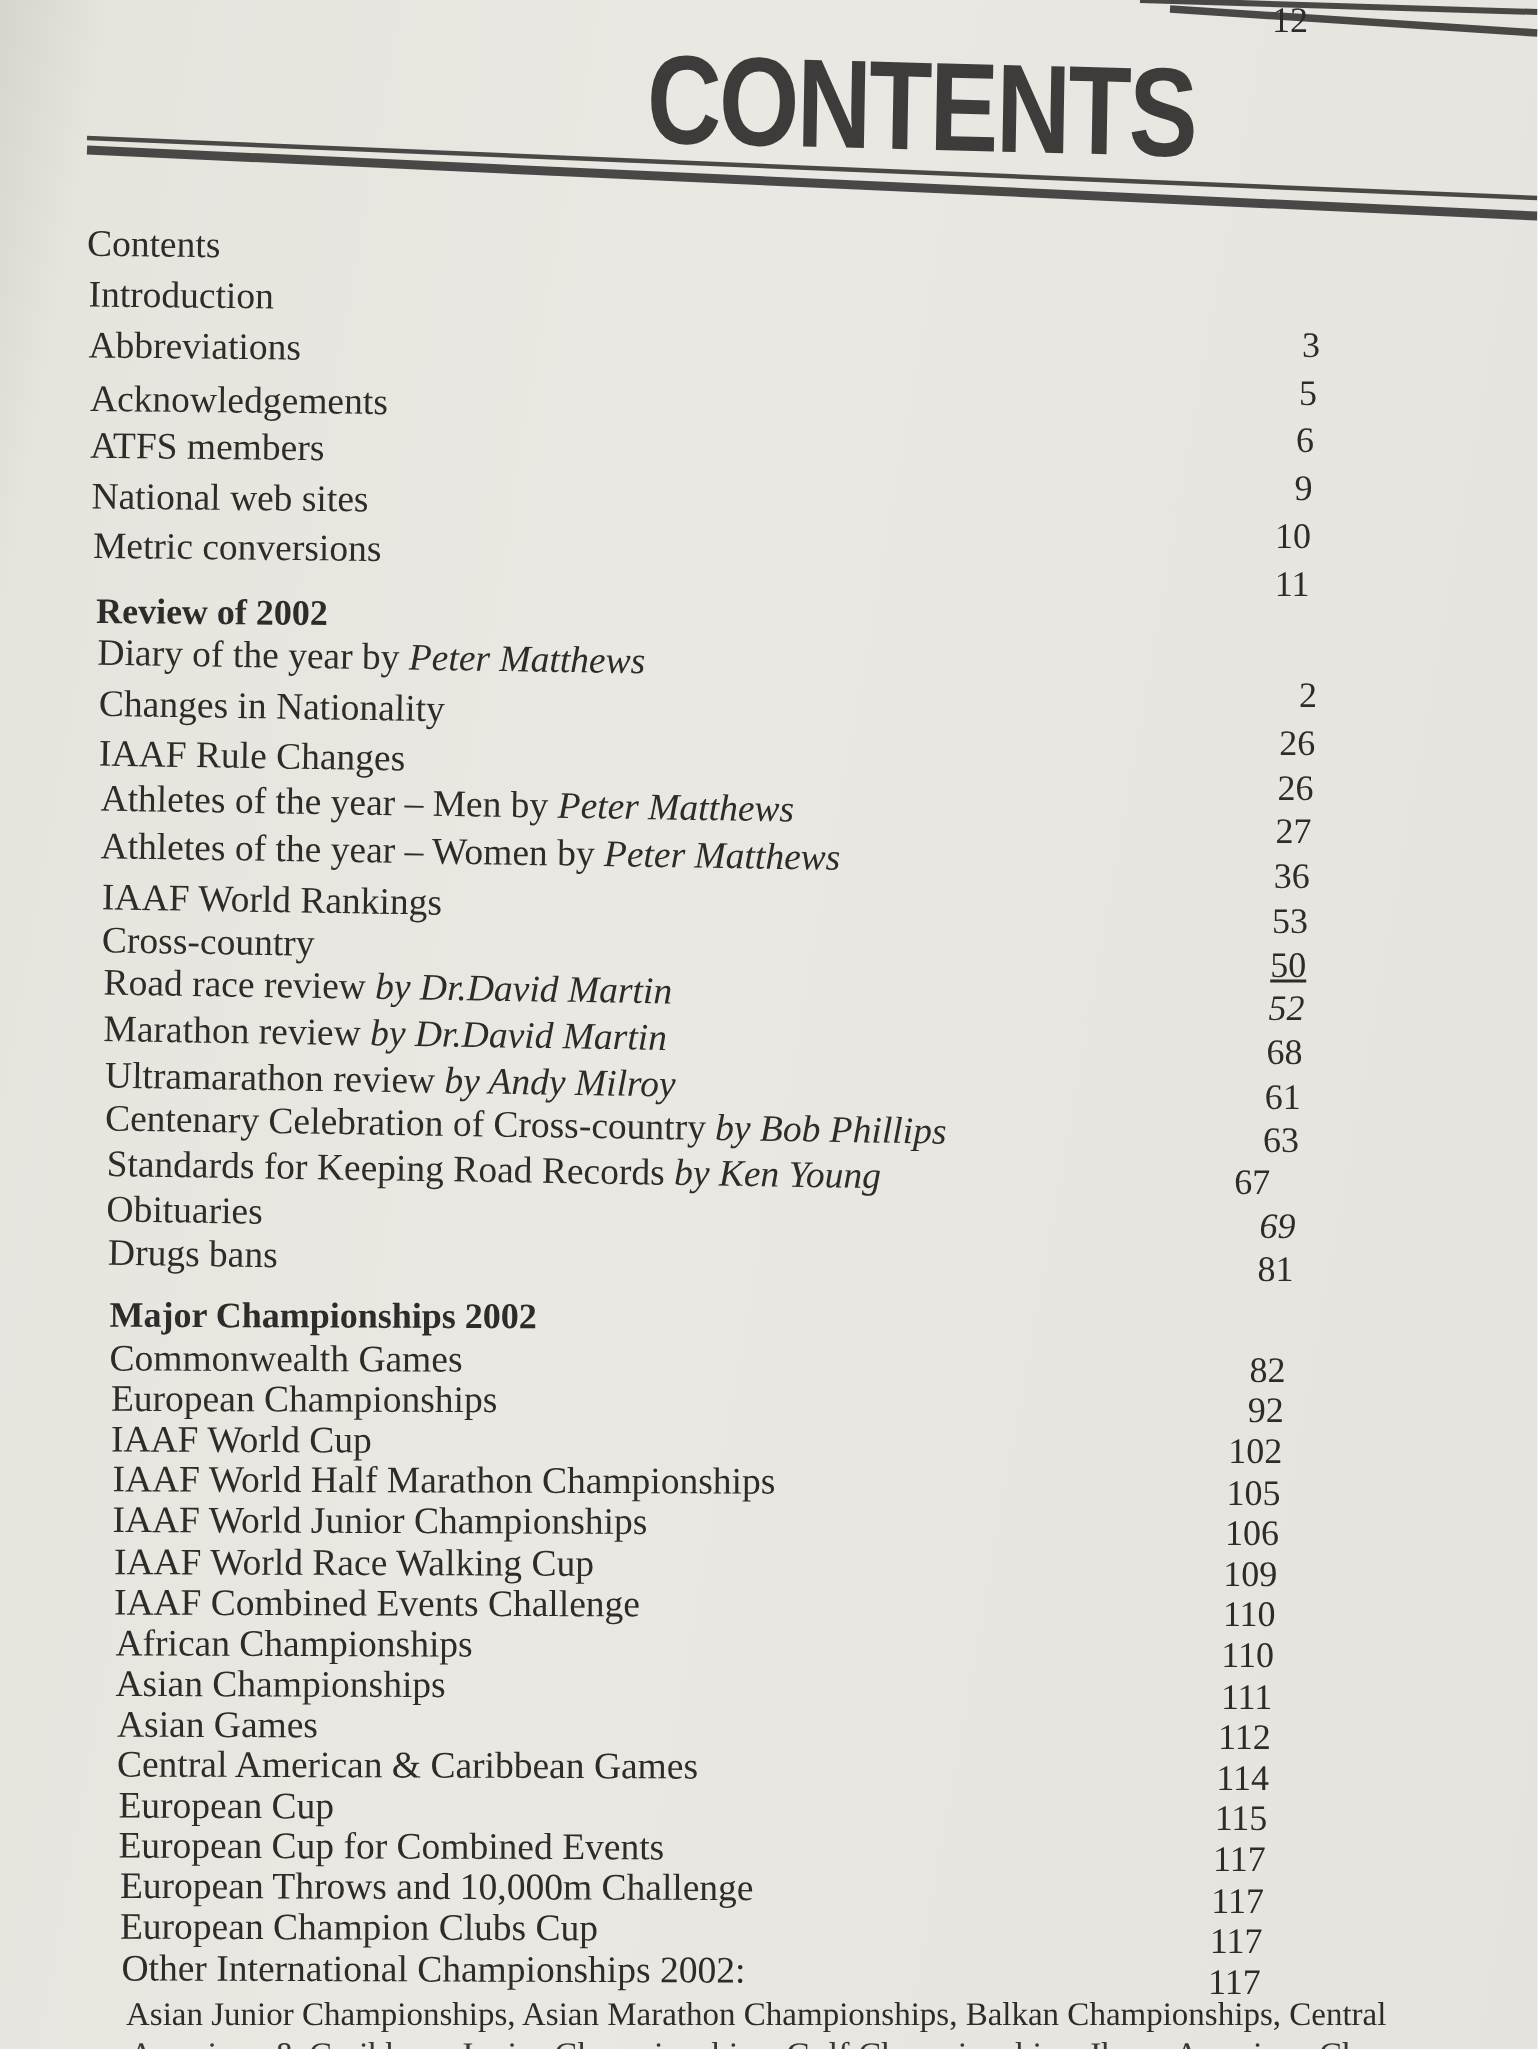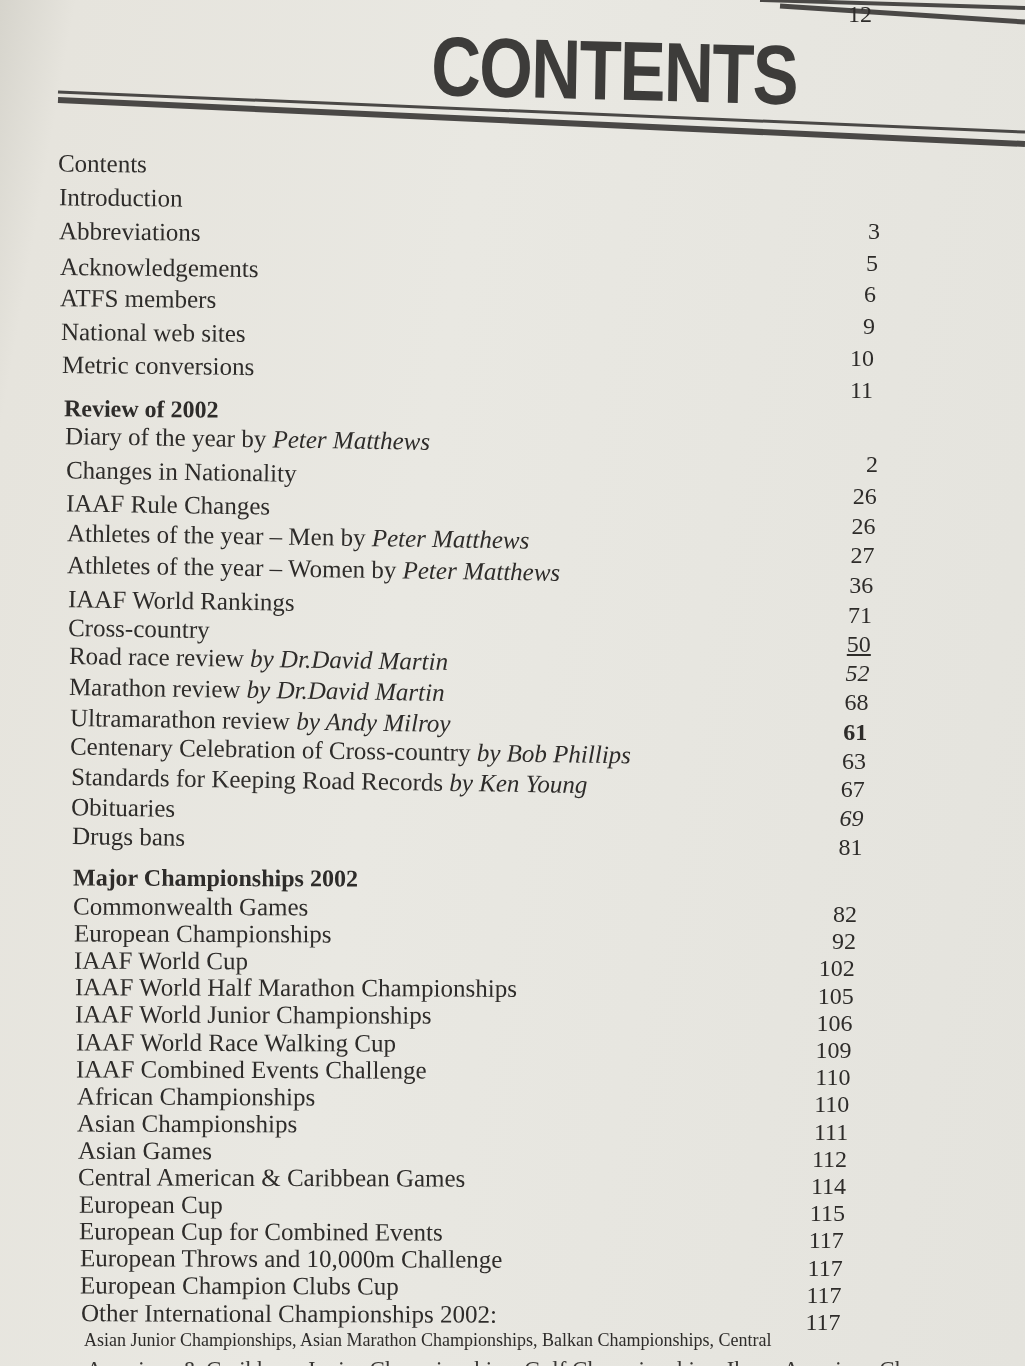--- a/index.html
+++ b/index.html
@@ -13,21 +13,21 @@
     position:absolute; left:432px; top:24px;
     font-family: "Liberation Sans", "DejaVu Sans", sans-serif;
     font-weight:bold; font-size:84px; letter-spacing:-2px;
     color:#3d3c3a; transform: scaleX(0.82) rotate(1.2deg); transform-origin:left top;
     line-height:1;
   }
   .entry { position:absolute; font-size:25px; line-height:28px; white-space:nowrap; }
   .entry.head { font-weight:bold; font-size:24px; }
   .entry i { font-style:italic; }
   .num { position:absolute; font-size:24px; line-height:28px; text-align:right; width:60px; }
-  .cont { position:absolute; font-size:18px; white-space:nowrap; left:84px; top:1330px; }
+  .cont { position:absolute; font-size:22px; white-space:nowrap; left:84px; top:1330px; }
   .cont2 { position:absolute; font-size:23px; white-space:nowrap; left:86px; top:1357px; color:#3a3835; }
 </style>
 </head>
 <body>
 
 <svg class="decor" style="position:absolute;left:0;top:0" width="1025" height="30">
   <line x1="760" y1="0" x2="1025" y2="8" stroke="#4a4846" stroke-width="4"></line>
   <line x1="780" y1="6" x2="1025" y2="22" stroke="#4a4846" stroke-width="5"></line>
 </svg>
 
@@ -58,33 +58,33 @@
     <div class="num" style="left: 818px; top: 450px;">2</div>
     <div class="entry" style="left: 65.5px; top: 458px; transform: rotate(0.9deg);"><span>Changes in Nationality</span></div>
     <div class="num" style="left: 816.8px; top: 482px;">26</div>
     <div class="entry" style="left: 66px; top: 491px; transform: rotate(0.9deg);"><span>IAAF Rule Changes</span></div>
     <div class="num" style="left: 815.6px; top: 512px;">26</div>
     <div class="entry" style="left: 66.5px; top: 523px; transform: rotate(0.9deg);"><span>Athletes of the year – Men by </span><i>Peter Matthews</i></div>
     <div class="num" style="left: 814.4px; top: 541px;">27</div>
     <div class="entry" style="left: 67px; top: 555px; transform: rotate(0.9deg);"><span>Athletes of the year – Women by </span><i>Peter Matthews</i></div>
     <div class="num" style="left: 813.2px; top: 571px;">36</div>
     <div class="entry" style="left: 67.5px; top: 587px; transform: rotate(0.9deg);"><span>IAAF World Rankings</span></div>
-    <div class="num" style="left: 812px; top: 601px;">71</div>
+    <div class="num" style="left: 812px; top: 601px;">53</div>
     <div class="entry" style="left: 68px; top: 615px; transform: rotate(0.9deg);"><span>Cross-country</span></div>
     <div class="num" style="left: 810.8px; top: 630px; text-decoration: underline;">50</div>
     <div class="entry" style="left: 68.5px; top: 645px; transform: rotate(0.9deg);"><span>Road race review </span><i>by Dr.David Martin</i></div>
     <div class="num" style="left: 809.6px; top: 659px; font-style: italic;">52</div>
     <div class="entry" style="left: 69px; top: 676px; transform: rotate(0.9deg);"><span>Marathon review </span><i>by Dr.David Martin</i></div>
     <div class="num" style="left: 808.4px; top: 688px;">68</div>
     <div class="entry" style="left: 69.5px; top: 707px; transform: rotate(0.9deg);"><span>Ultramarathon review </span><i>by Andy Milroy</i></div>
-    <div class="num" style="left: 807.2px; top: 718px; font-weight: bold;">61</div>
+    <div class="num" style="left: 807.2px; top: 718px;">61</div>
     <div class="entry" style="left: 70px; top: 737px; transform: rotate(0.9deg);"><span>Centenary Celebration of Cross-country  </span><i>by Bob Phillips</i></div>
     <div class="num" style="left: 806px; top: 747px;">63</div>
     <div class="entry" style="left: 70.5px; top: 767px; transform: rotate(0.9deg);"><span>Standards for Keeping Road Records  </span><i>by Ken Young</i></div>
-    <div class="num" style="left: 804.8px; top: 775px;">67</div>
+    <div class="num" style="left: 804.8px; top: 775px; text-align: center;">67</div>
     <div class="entry" style="left: 71px; top: 794px; transform: rotate(0.9deg);"><span>Obituaries</span></div>
     <div class="num" style="left: 803.6px; top: 804px; font-style: italic;">69</div>
     <div class="entry" style="left: 71.5px; top: 823px; transform: rotate(0.9deg);"><span>Drugs bans</span></div>
     <div class="num" style="left: 802.4px; top: 833px;">81</div>
     <div class="entry head" style="left: 73px; top: 864px; transform: rotate(0.2deg);">Major Championships 2002</div>
     <div class="entry" style="left: 73px; top: 893px; transform: rotate(0.2deg);">Commonwealth Games</div>
     <div class="num" style="left: 797px; top: 900px;">82</div>
     <div class="entry" style="left: 73.5px; top: 920.1px; transform: rotate(0.2deg);">European Championships</div>
     <div class="num" style="left: 795.9px; top: 927.2px;">92</div>
     <div class="entry" style="left: 74px; top: 947.2px; transform: rotate(0.2deg);">IAAF World Cup</div>

